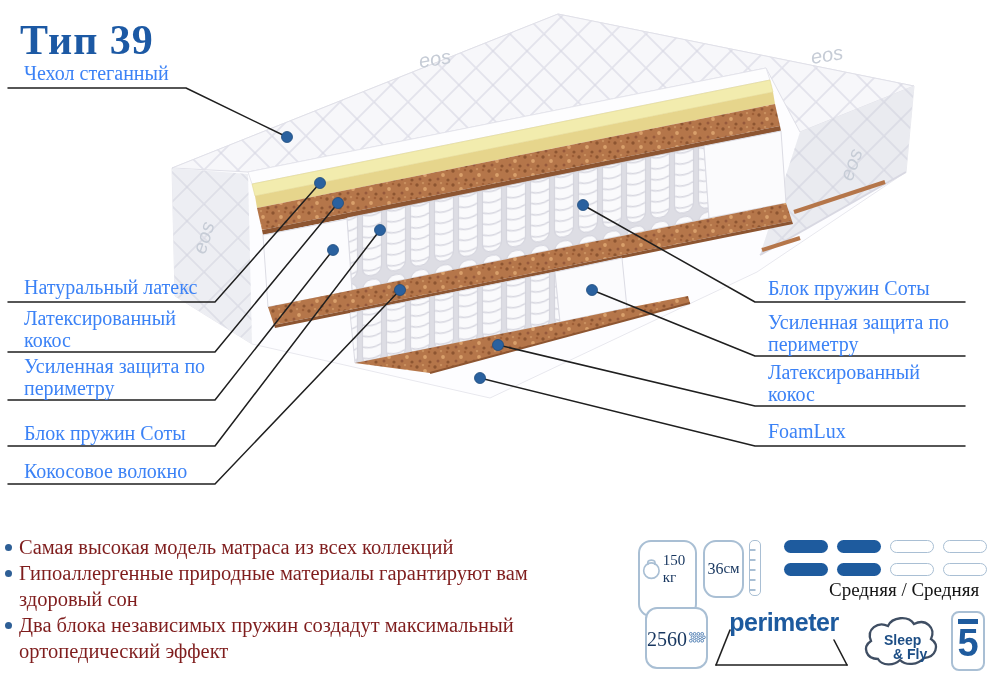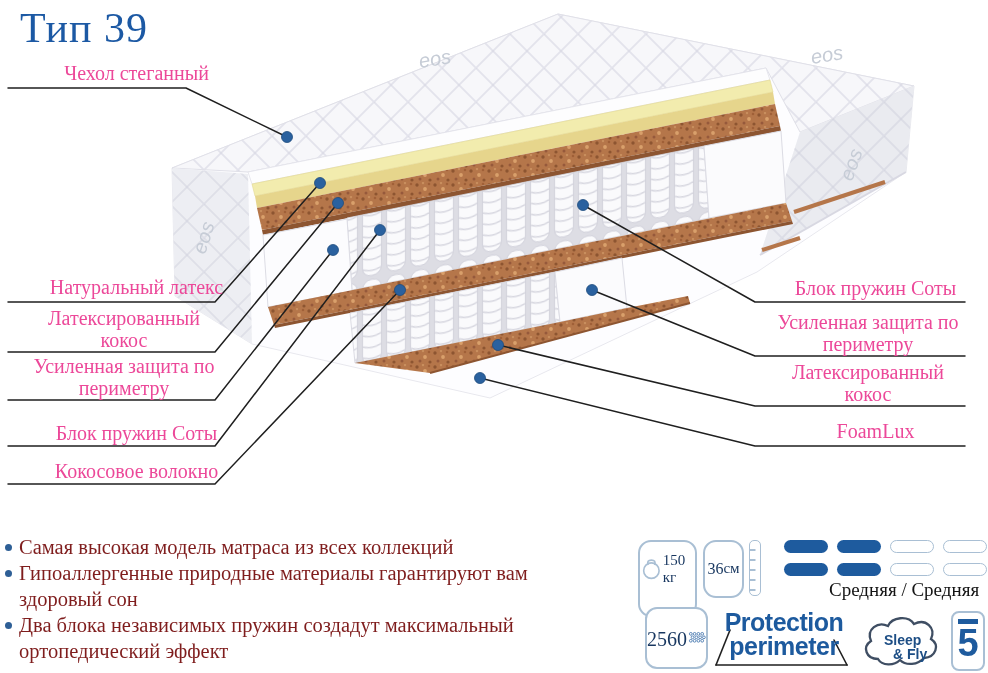--- a/index.html
+++ b/index.html
@@ -1,20 +1,20 @@
 <!DOCTYPE html>
 <html><head>
 <meta charset="utf-8">
 <style>
   html,body{margin:0;padding:0;background:#fff;}
   .stage{position:relative;width:988px;height:673px;background:#ffffff;overflow:hidden;
          font-family:"Liberation Serif", serif;}
   .abs{position:absolute;}
-  .page-title{left:20px;top:4px;font-size:42px;font-weight:normal;color:#1c59a4;letter-spacing:1px;}
-  .lbl{position:absolute;font-size:20px;line-height:22px;color:#ec4899;text-align:center;}
+  .page-title{left:20px;top:16px;font-size:42px;font-weight:bold;color:#1c59a4;letter-spacing:1px;}
+  .lbl{position:absolute;font-size:20px;line-height:22px;color:#3b82f6;}
   .lbl.right{width:215px;}
   .lbl.left{width:225px;}
   .svg-layer{position:absolute;left:0;top:0;}
   .features{position:absolute;left:2px;top:534px;width:575px;list-style:none;margin:0;padding:0;}
   .features li{position:relative;padding-left:17px;font-size:20.5px;line-height:26px;color:#7f1d1d;}
   .features li::before{content:"";position:absolute;left:3px;top:10px;width:7px;height:7px;
       border-radius:50%;background:#2e5f96;}
   .spec-box{position:absolute;border:2px solid #a9bfd4;border-radius:13px;background:#fff;
       display:flex;flex-direction:row;align-items:center;color:#17365f;}
   .weight-box{left:638px;top:540px;width:55px;height:54px;justify-content:flex-end;padding-bottom:19px;}
@@ -227,21 +227,20 @@
           <circle cx="49" cy="16" r="4"></circle>
         <circle cx="11" cy="26" r="4"></circle>
           <circle cx="22" cy="26" r="4"></circle>
           <circle cx="33" cy="26" r="4"></circle>
           <circle cx="44" cy="26" r="4"></circle>
       </g>
     </svg>
   </div>
 
   <div class="abs protection">
-    <div>Protection</div>
     <div>perimeter</div>
   </div>
 
   <div class="abs cloud-wrap">
     <svg width="82" height="58" viewBox="0 0 82 58">
       <path d="M18 46 C6 46,2 34,11 28 C6 16,18 8,28 13 C32 4,48 2,54 11 C66 5,76 15,71 26 C80 32,76 44,64 45 C58 52,46 53,40 47 C34 53,22 53,18 46 Z" fill="#ffffff" stroke="#3f4e63" stroke-width="2.3"></path>
       <text x="24" y="32" font-family="Liberation Sans, sans-serif" font-weight="bold" font-size="14" fill="#1d4e85">Sleep</text>
       <text x="33" y="46" font-family="Liberation Sans, sans-serif" font-weight="bold" font-size="14" fill="#1d4e85">&amp; Fly</text>
     </svg>
   </div>

